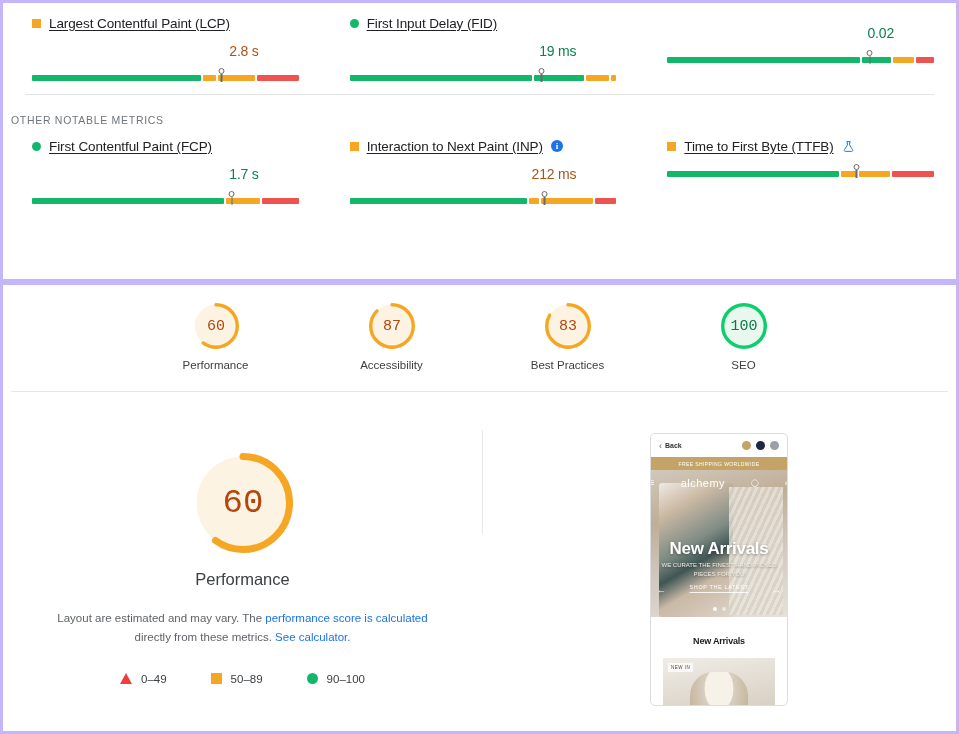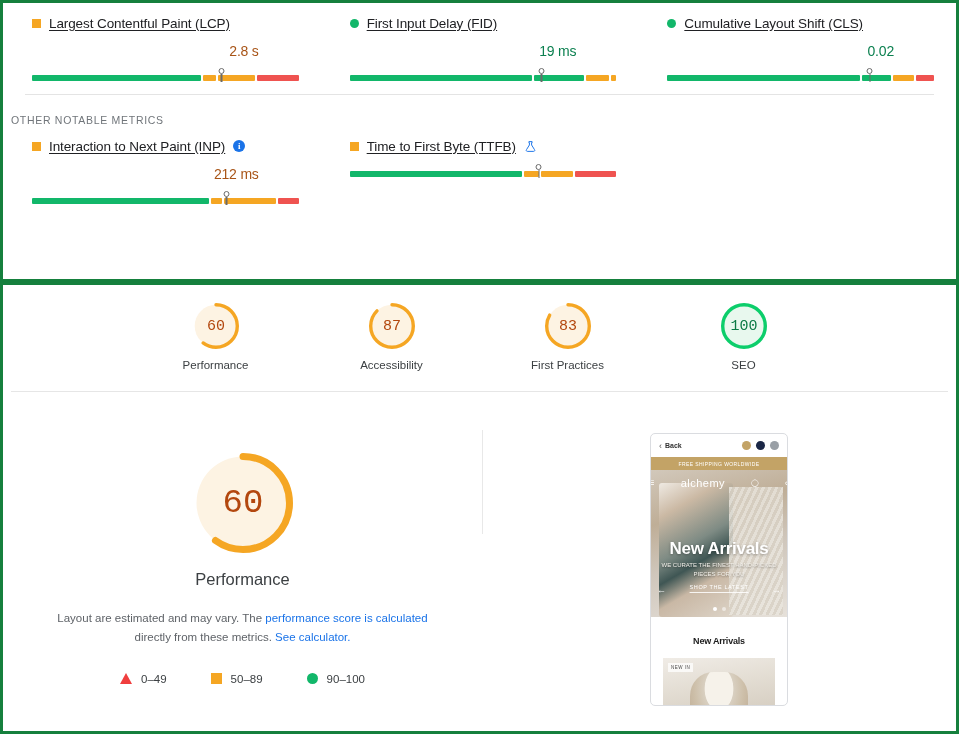--- a/index.html
+++ b/index.html
@@ -2,21 +2,21 @@
 <html><head>
 <meta charset="utf-8">
 <style>
   * { box-sizing: border-box; margin: 0; padding: 0; }
   html, body {
     width: 959px; height: 734px;
     background: #ffffff;
     font-family: "Liberation Sans", sans-serif;
     overflow: hidden;
   }
-  .page { position: relative; width: 959px; height: 734px; background: #15803d; }
+  .page { position: relative; width: 959px; height: 734px; background: #c4b5fd; }
 
   
   .panel-a {
     position: absolute; left: 3px; top: 3px;
     width: 953px; height: 276px;
     background: #fff;
   }
   .metric-grid {
     display: grid;
     grid-template-columns: repeat(3, 1fr);
@@ -265,24 +265,20 @@
               <span class="seg o" style="width:9%"></span>
               <span class="seg o" style="width:2%"></span>
             </div>
             <div class="marker" style="left:72%">
               <div class="ring"></div>
               <div class="stem"></div>
             </div>
           </div>
         </div>
         <div class="metric">
-          <div class="m-head">
-            <span class="swatch-ci" style="background:#12b76a"></span>
-            <a class="m-title" href="#">Cumulative Layout Shift (CLS)</a>
-          </div>
           <div class="m-value" style="color:#0c8050">0.02</div>
           <div class="bar-wrap">
             <div class="bar">
               <span class="seg g" style="width:74%"></span>
               <span class="seg g" style="width:11%"></span>
               <span class="seg o" style="width:8%"></span>
               <span class="seg r" style="width:7%"></span>
             </div>
             <div class="marker" style="left:76%">
               <div class="ring"></div>
@@ -290,20 +286,38 @@
             </div>
           </div>
         </div>
       </div>
 
     <div class="divider-h"></div>
 
     <div class="other-label">OTHER NOTABLE METRICS</div>
 
     <div class="metric-grid" id="otherGrid">
+        <div class="metric">
+          <div class="m-head">
+            <span class="swatch-ci" style="background:#12b76a"></span>
+            <a class="m-title" href="#">First Contentful Paint (FCP)</a>
+          </div>
+          <div class="m-value" style="color:#0c8050">1.7 s</div>
+          <div class="bar-wrap">
+            <div class="bar">
+              <span class="seg g" style="width:73%"></span>
+              <span class="seg o" style="width:13%"></span>
+              <span class="seg r" style="width:14%"></span>
+            </div>
+            <div class="marker" style="left:75%">
+              <div class="ring"></div>
+              <div class="stem"></div>
+            </div>
+          </div>
+        </div>
         <div class="metric">
           <div class="m-head">
             <span class="swatch-sq" style="background:#f5a623"></span>
             <a class="m-title" href="#">Interaction to Next Paint (INP)</a>
             <span class="info-dot">i</span>
           </div>
           <div class="m-value" style="color:#a85417">212 ms</div>
           <div class="bar-wrap">
             <div class="bar">
               <span class="seg g" style="width:68%"></span>
@@ -359,21 +373,21 @@
             <text x="24" y="24" text-anchor="middle" dominant-baseline="central" fill="#b3470e" font-size="15" font-family="Liberation Mono, monospace">87</text>
           </svg>
           <div class="label">Accessibility</div>
         </div>
         <div class="gauge-item">
           <svg class="gauge-svg" width="48" height="48" viewBox="0 0 48 48">
             <circle cx="24" cy="24" r="21.3" fill="#fdf3e3"></circle>
             <circle cx="24" cy="24" r="21.3" fill="none" stroke="#f5a623" stroke-width="3.4" stroke-linecap="round" stroke-dasharray="111.08043304562791 22.75141399729729" transform="rotate(-90 24 24)"></circle>
             <text x="24" y="24" text-anchor="middle" dominant-baseline="central" fill="#b3470e" font-size="15" font-family="Liberation Mono, monospace">83</text>
           </svg>
-          <div class="label">First Practices</div>
+          <div class="label">Best Practices</div>
         </div>
         <div class="gauge-item">
           <svg class="gauge-svg" width="48" height="48" viewBox="0 0 48 48">
             <circle cx="24" cy="24" r="21.3" fill="#e8f8ee"></circle>
             <circle cx="24" cy="24" r="21.3" fill="none" stroke="#0cce6b" stroke-width="3.4" stroke-linecap="round" stroke-dasharray="133.8318470429252 0" transform="rotate(-90 24 24)"></circle>
             <text x="24" y="24" text-anchor="middle" dominant-baseline="central" fill="#0b7a45" font-size="15" font-family="Liberation Mono, monospace">100</text>
           </svg>
           <div class="label">SEO</div>
         </div>
       </div>

